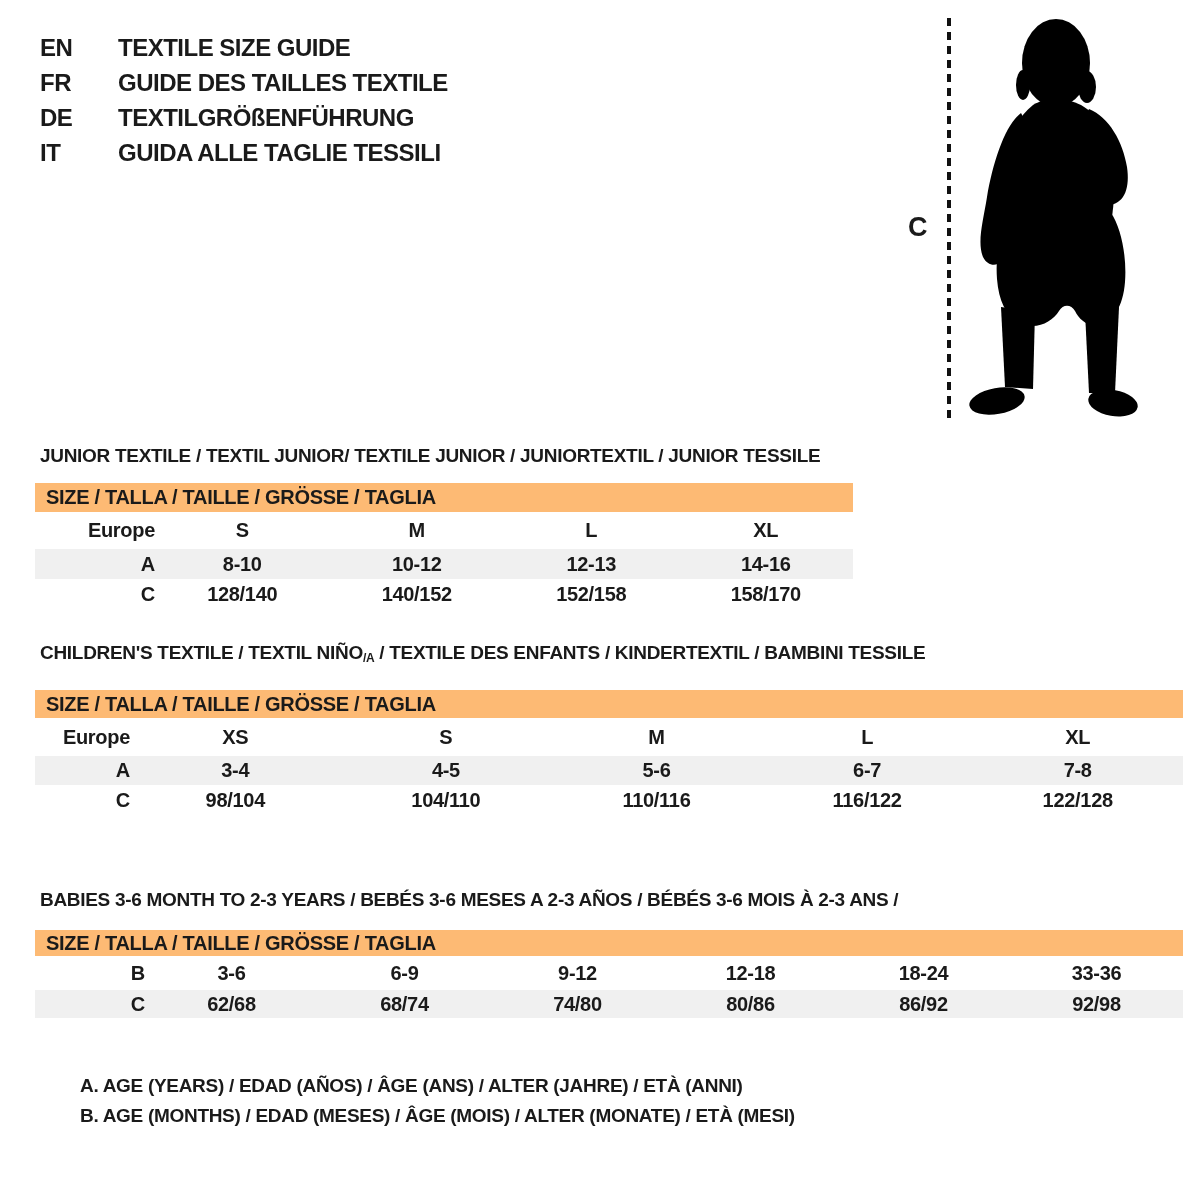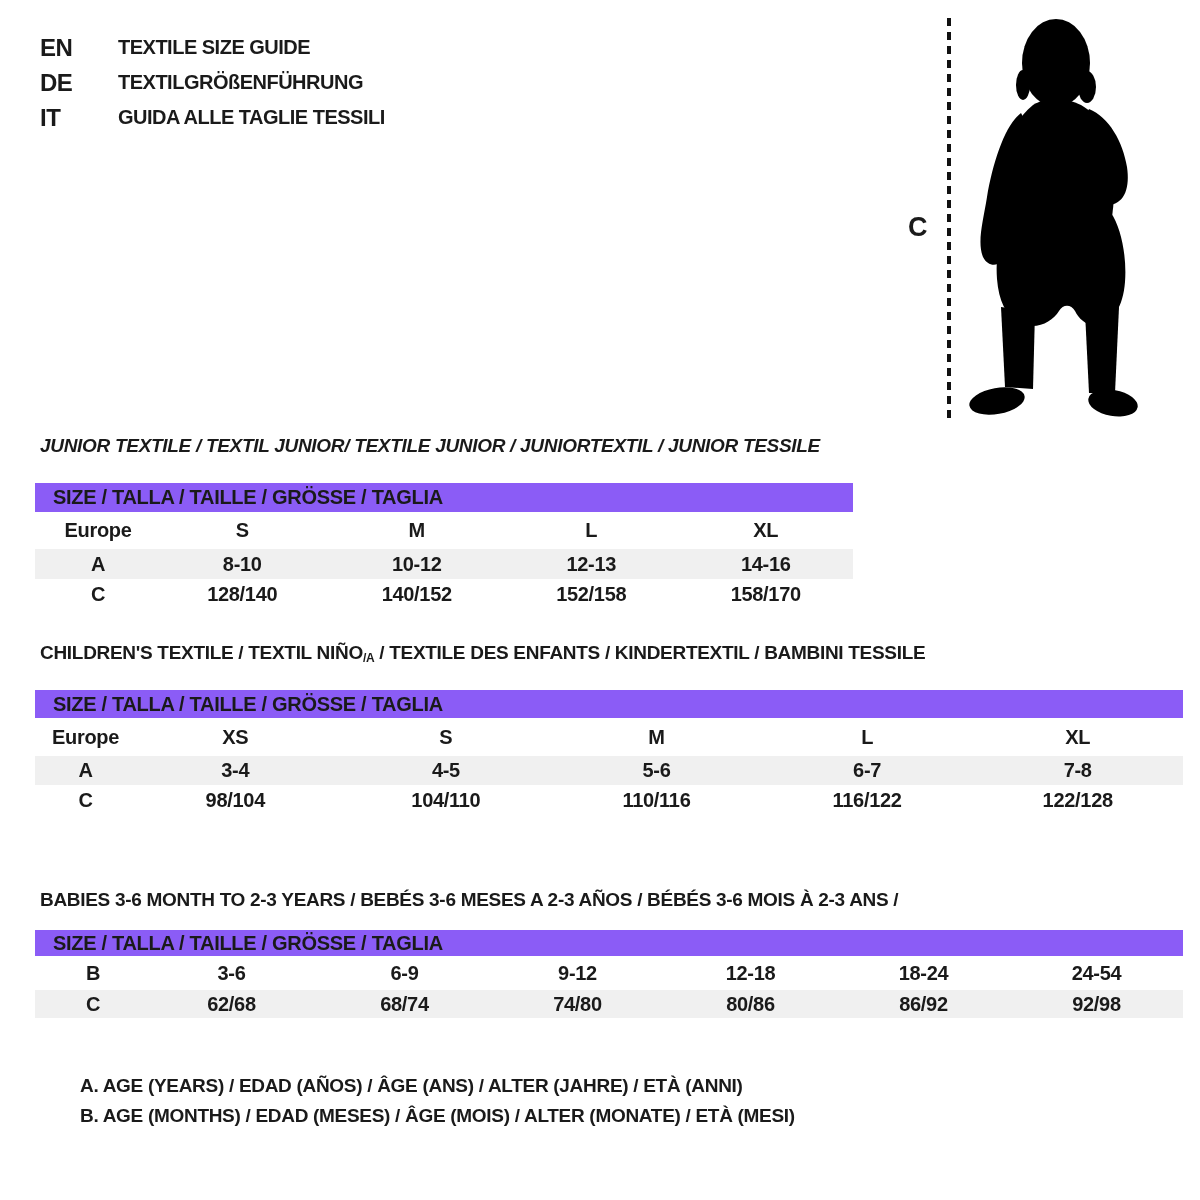--- a/index.html
+++ b/index.html
@@ -4,42 +4,42 @@
 <style>
   html,body{margin:0;padding:0;background:#ffffff;}
   body{width:1200px;height:1200px;position:relative;overflow:hidden;
        font-family:"Liberation Sans","DejaVu Sans",sans-serif;color:#1a1a1a;}
   .canvas{position:absolute;inset:0;width:1200px;height:1136px;}
 
   
   .lang-block{position:absolute;left:40px;top:30px;}
   .lang-row{display:flex;height:35px;align-items:center;}
   .lang-code{width:78px;font-size:24px;font-weight:bold;letter-spacing:-0.5px;}
-  .lang-title{font-size:20px;font-weight:bold;letter-spacing:-0.5px;}
+  .lang-title{font-size:24px;font-weight:bold;letter-spacing:-0.5px;}
 
   
   .measure-line{position:absolute;left:946px;top:18px;}
   .measure-label{position:absolute;left:908px;top:212px;font-size:27px;font-weight:bold;}
   .figure-svg{position:absolute;left:963px;top:17px;}
 
   
   .section-title{position:absolute;left:40px;font-size:19px;font-weight:bold;
                  letter-spacing:-0.3px;white-space:nowrap;}
-  .title-junior{top:435px;font-style:italic;}
+  .title-junior{top:445px;}
   .title-children{top:642px;}
   .title-babies{top:847px;line-height:34px;margin-top:36px;}
   .sub-small{font-size:12px;vertical-align:-3px;font-weight:bold;}
 
   
   .size-table{position:absolute;left:35px;}
-  .size-table .bar{background:#8b5cf6;display:flex;align-items:center;
-                   padding-left:18px;font-size:20px;font-weight:bold;letter-spacing:-0.3px;}
+  .size-table .bar{background:#fdba74;display:flex;align-items:center;
+                   padding-left:11px;font-size:20px;font-weight:bold;letter-spacing:-0.3px;}
   .row{display:grid;align-items:center;}
   .cell{text-align:center;font-size:20px;font-weight:bold;letter-spacing:-0.3px;}
-  .cell.label{text-align:center;padding-left:6px;}
+  .cell.label{text-align:right;padding-left:6px;}
   .altrow{background:#f0f0f0;}
 
   .t-junior{top:483px;width:818px;}
   .t-junior .bar{height:29px;}
   .t-junior .row{grid-template-columns:120px repeat(4,1fr);}
   .t-junior .r-europe{height:37px;}
   .t-junior .r-a{height:30px;}
   .t-junior .r-c{height:31px;}
 
   .t-children{top:690px;width:1148px;}
@@ -62,20 +62,24 @@
 </style>
 </head>
 <body>
 
 <div class="canvas">
 
   <div class="lang-block">
     <div class="lang-row">
       <span class="lang-code">EN</span>
       <span class="lang-title">TEXTILE SIZE GUIDE</span>
+    </div>
+    <div class="lang-row">
+      <span class="lang-code">FR</span>
+      <span class="lang-title">GUIDE DES TAILLES TEXTILE</span>
     </div>
     <div class="lang-row">
       <span class="lang-code">DE</span>
       <span class="lang-title">TEXTILGRÖßENFÜHRUNG</span>
     </div>
     <div class="lang-row">
       <span class="lang-code">IT</span>
       <span class="lang-title">GUIDA ALLE TAGLIE TESSILI</span>
     </div>
   </div>
@@ -161,21 +165,21 @@
   </div>
   <div class="size-table t-babies">
     <div class="bar">SIZE / TALLA / TAILLE / GRÖSSE / TAGLIA</div>
     <div class="row r-b">
       <div class="cell label">B</div>
       <div class="cell">3-6</div>
       <div class="cell">6-9</div>
       <div class="cell">9-12</div>
       <div class="cell">12-18</div>
       <div class="cell">18-24</div>
-      <div class="cell">24-54</div>
+      <div class="cell">33-36</div>
     </div>
     <div class="row r-c altrow">
       <div class="cell label">C</div>
       <div class="cell">62/68</div>
       <div class="cell">68/74</div>
       <div class="cell">74/80</div>
       <div class="cell">80/86</div>
       <div class="cell">86/92</div>
       <div class="cell">92/98</div>
     </div>

